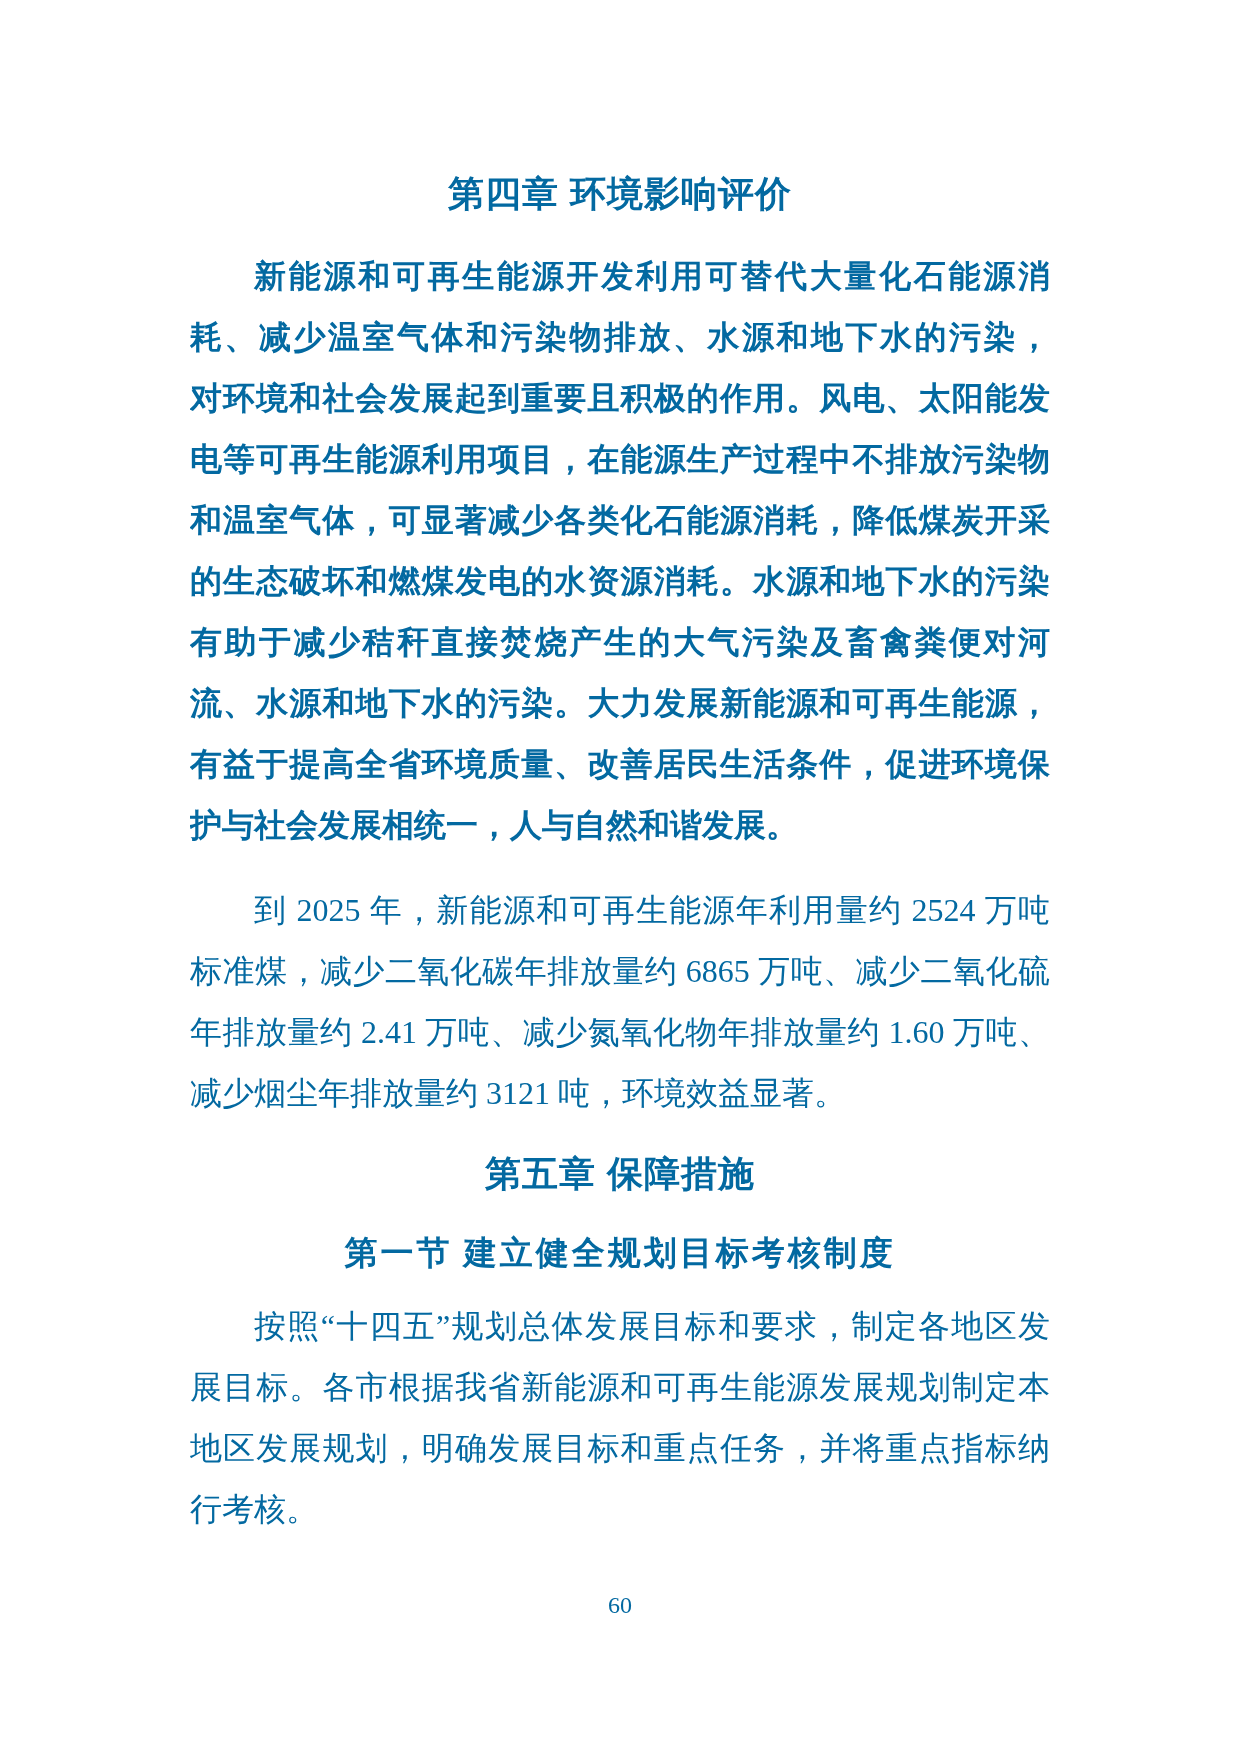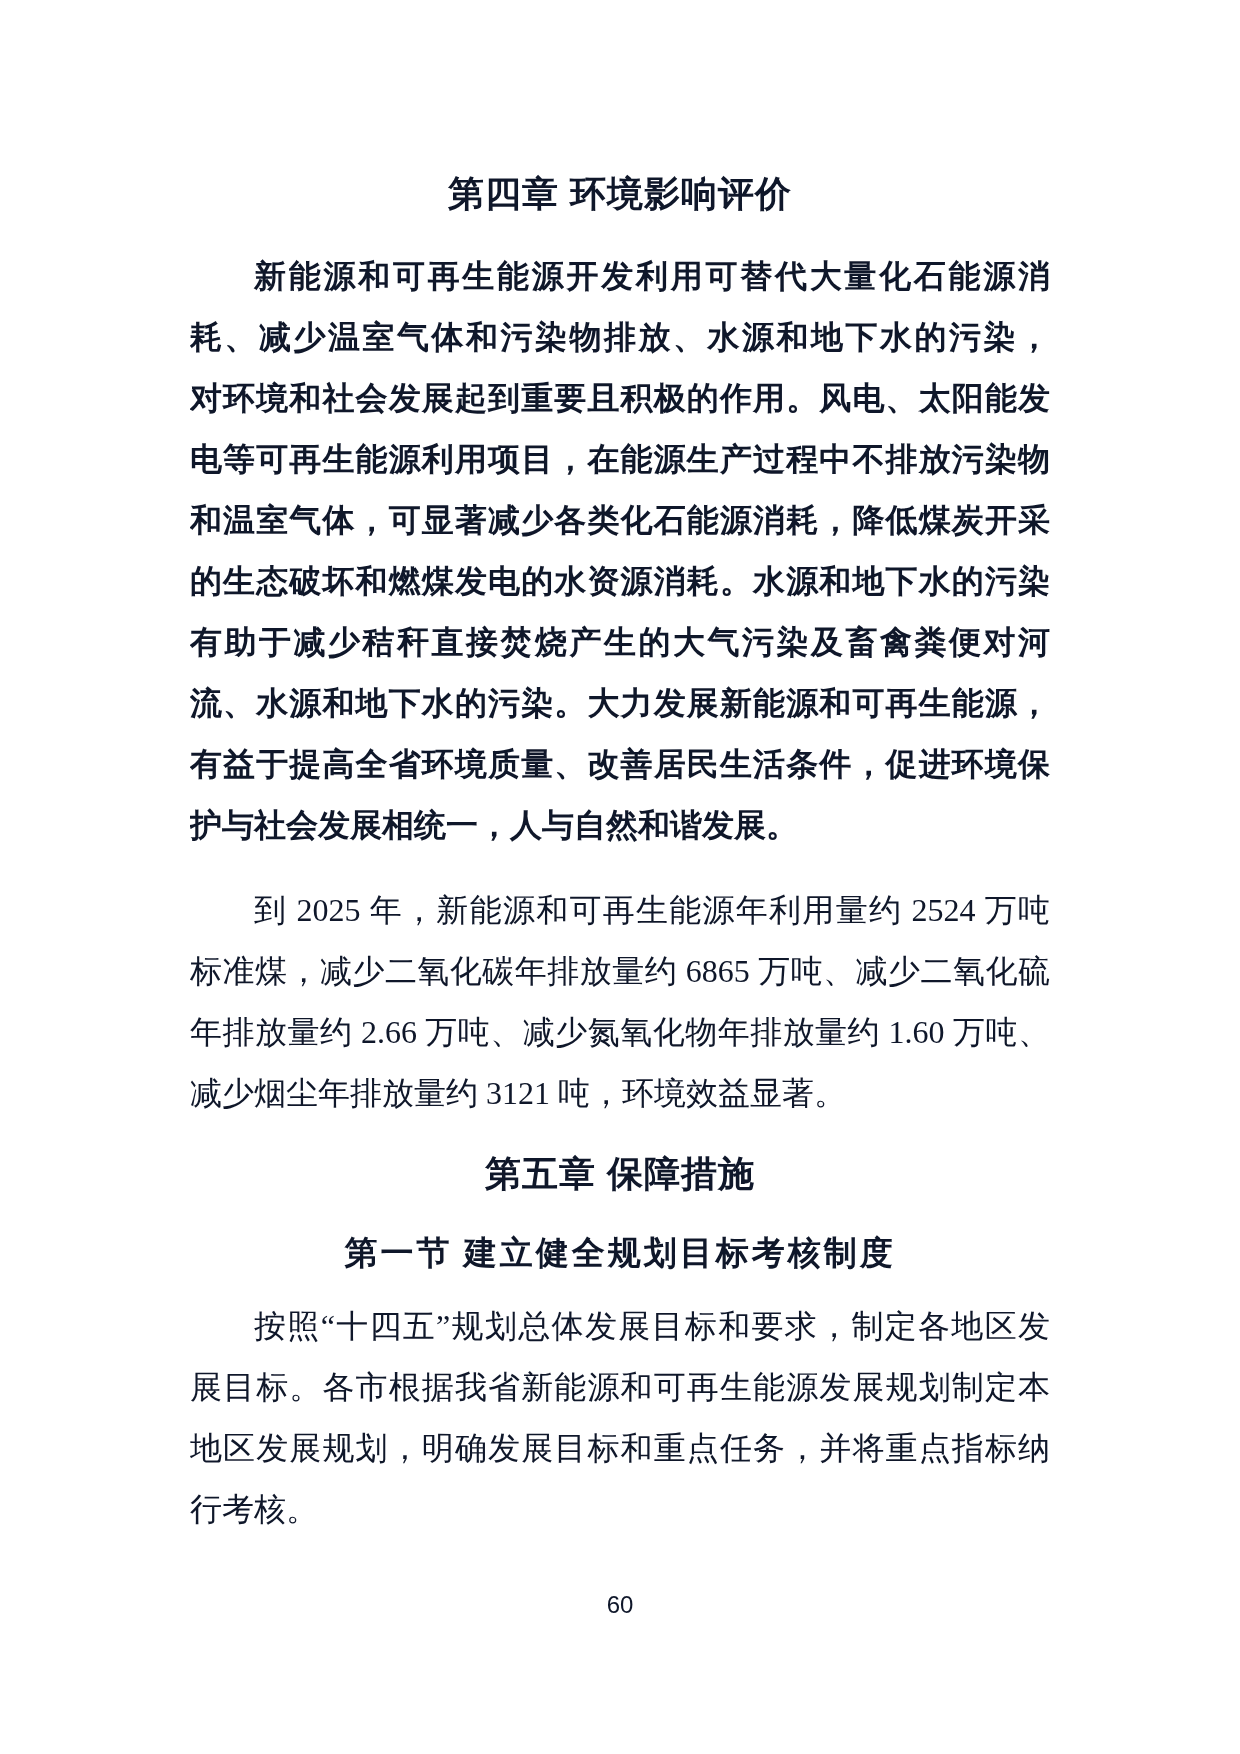--- a/index.html
+++ b/index.html
@@ -3,21 +3,21 @@
 <meta charset="utf-8">
 <style>
   * { margin: 0; padding: 0; box-sizing: border-box; }
   html, body { background: #e8e8e8; }
   .page {
     position: relative;
     width: 1240px;
     height: 1754px;
     margin: 0 auto;
     background: #ffffff;
-    color: #0f172a;
+    color: #0369a1;
     font-family: "Liberation Serif", "DejaVu Serif", serif;
     padding-top: 172px;
     overflow: hidden;
   }
   .content {
     width: 860px;
     margin: 0 auto;
   }
   .chapter-heading {
     font-family: "Liberation Sans", "DejaVu Sans", sans-serif;
@@ -54,21 +54,21 @@
   .para .line:first-child { text-indent: 64px; }
   .para .line.para-last {
     text-align: left;
     text-align-last: left;
   }
   .page-number {
     margin-top: 50px;
     text-align: center;
     font-size: 24px;
     line-height: 30px;
-    font-family: Liberation Sans, sans-serif;
+    font-family: Liberation Serif, serif;
   }
 </style>
 </head>
 <body>
 
 <div class="page">
   <div class="content">
 
     <h1 class="chapter-heading">第四章 环境影响评价</h1>
 
@@ -81,21 +81,21 @@
         <div class="line">的生态破坏和燃煤发电的水资源消耗。水源和地下水的污染</div>
         <div class="line">有助于减少秸秆直接焚烧产生的大气污染及畜禽粪便对河</div>
         <div class="line">流、水源和地下水的污染。大力发展新能源和可再生能源，</div>
         <div class="line">有益于提高全省环境质量、改善居民生活条件，促进环境保</div>
         <div class="line para-last">护与社会发展相统一，人与自然和谐发展。</div>
       </div>
 
     <div class="para para2">
         <div class="line">到 2025 年，新能源和可再生能源年利用量约 2524 万吨</div>
         <div class="line">标准煤，减少二氧化碳年排放量约 6865 万吨、减少二氧化硫</div>
-        <div class="line">年排放量约 2.66 万吨、减少氮氧化物年排放量约 1.60 万吨、</div>
+        <div class="line">年排放量约 2.41 万吨、减少氮氧化物年排放量约 1.60 万吨、</div>
         <div class="line para-last">减少烟尘年排放量约 3121 吨，环境效益显著。</div>
       </div>
 
     <h1 class="chapter-heading ch5">第五章 保障措施</h1>
 
     <h2 class="section-heading">第一节 建立健全规划目标考核制度</h2>
 
     <div class="para para3">
         <div class="line">按照“十四五”规划总体发展目标和要求，制定各地区发</div>
         <div class="line">展目标。各市根据我省新能源和可再生能源发展规划制定本</div>

